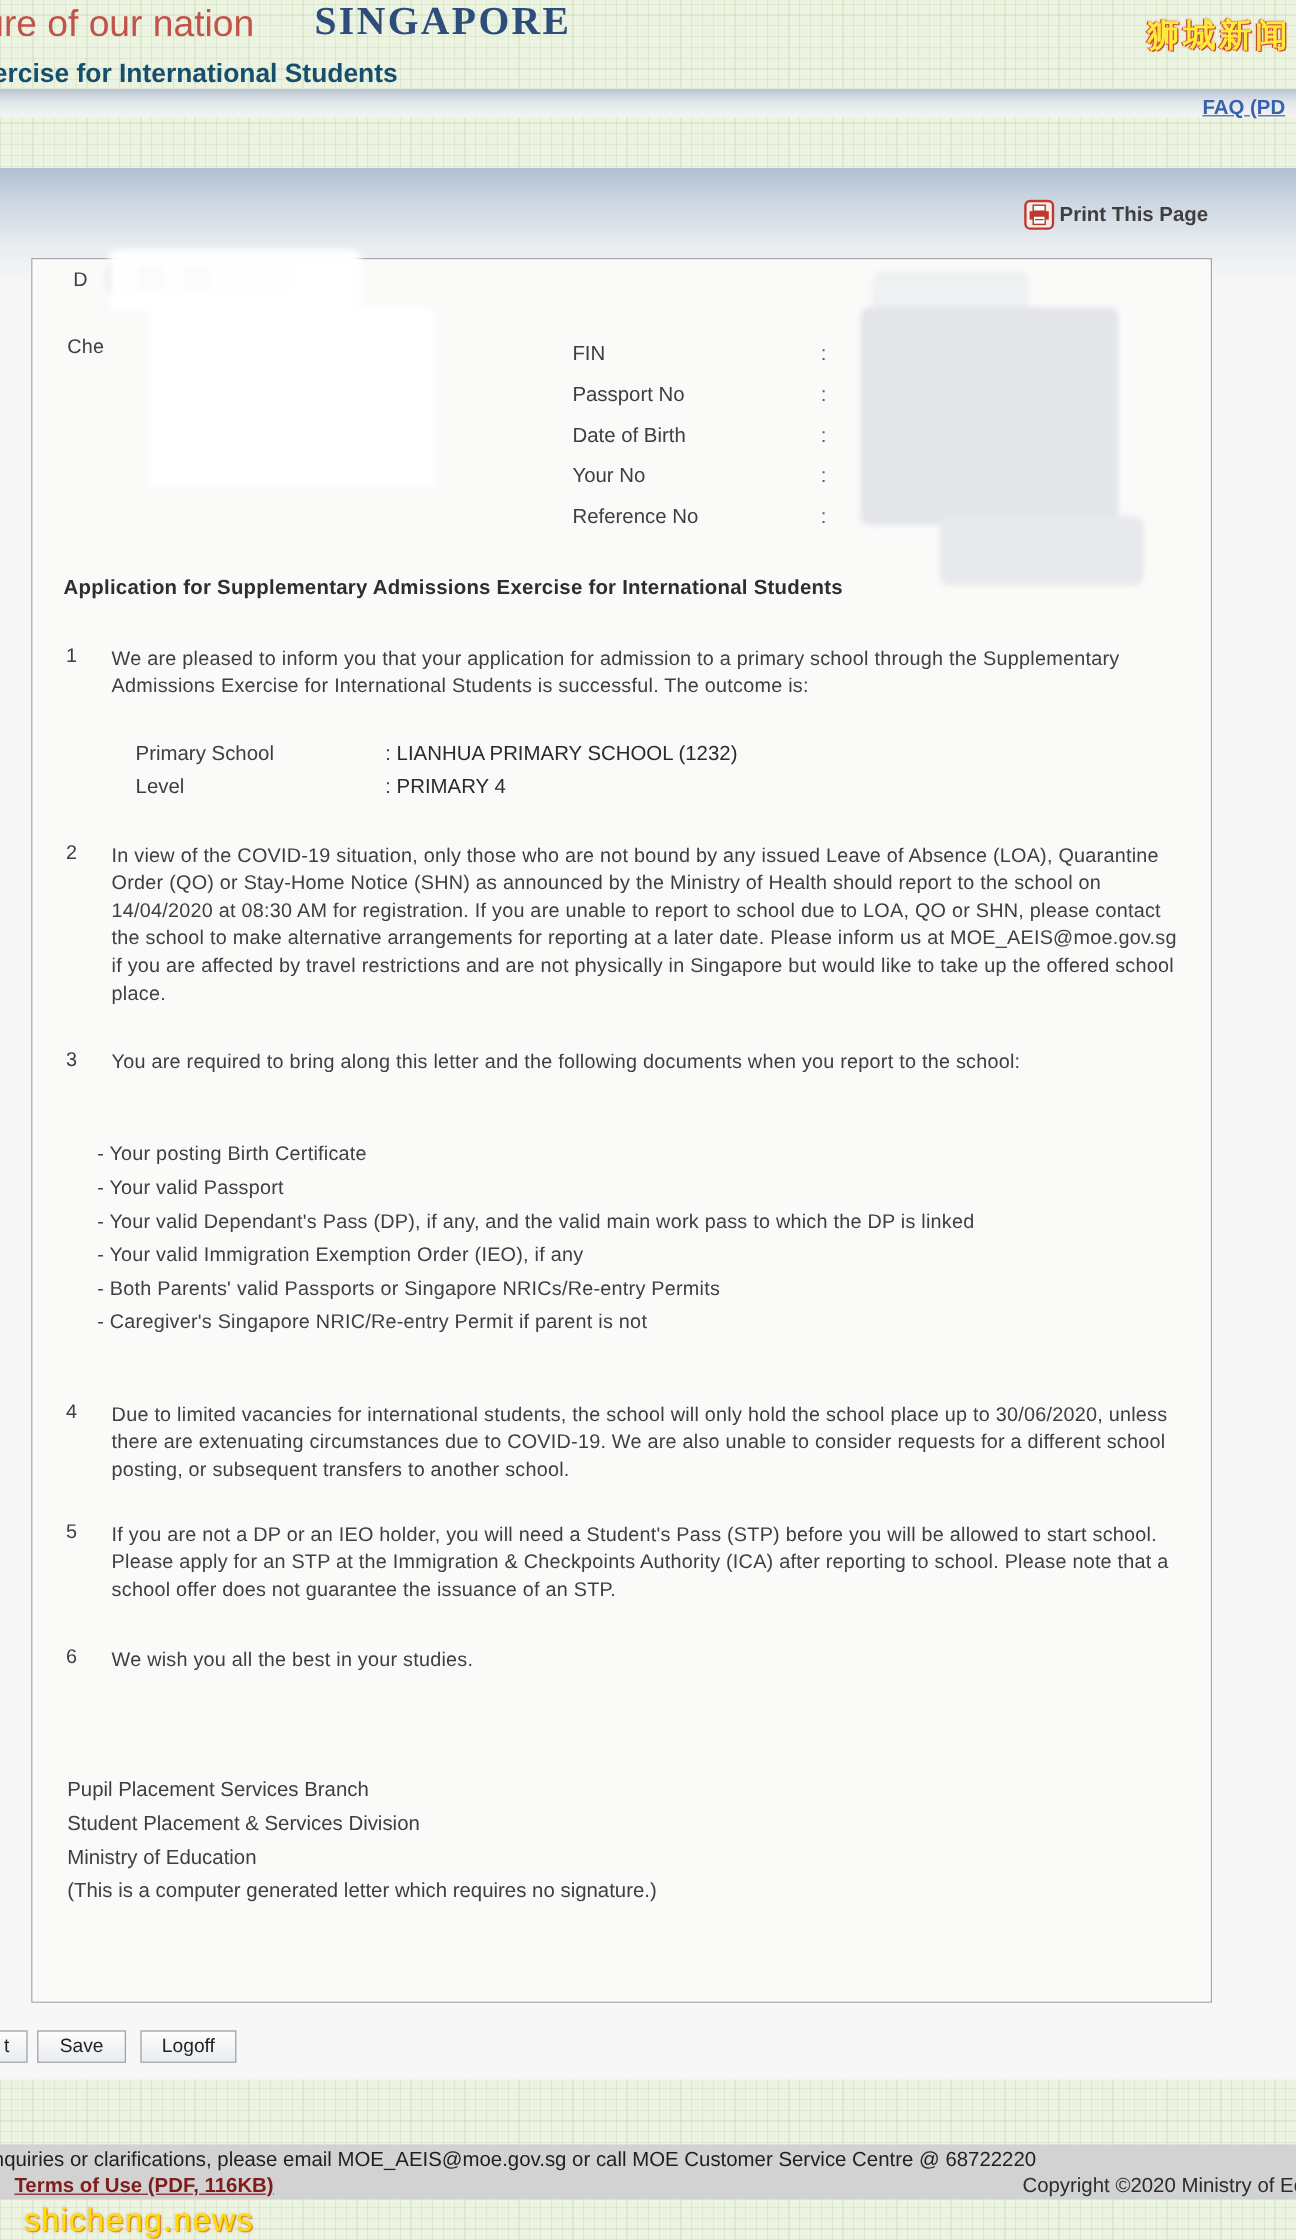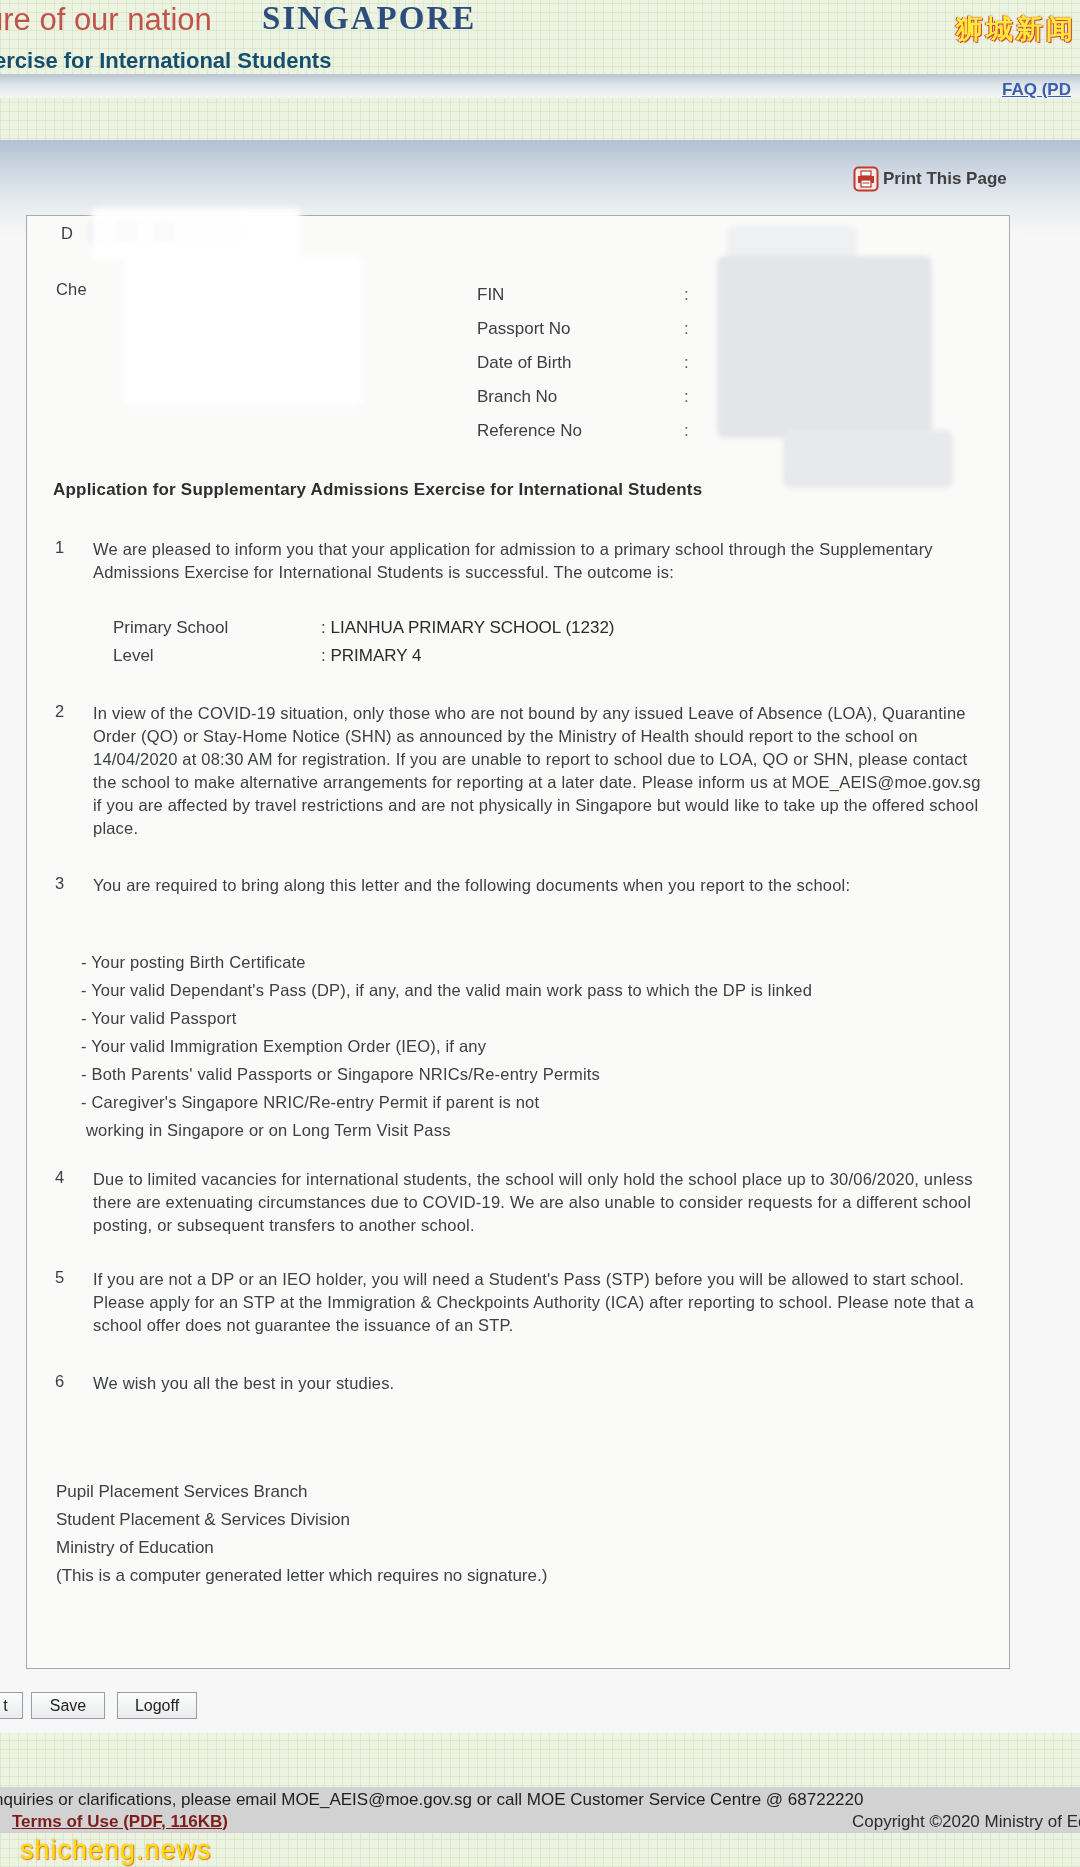--- a/index.html
+++ b/index.html
@@ -113,21 +113,21 @@
         </div>
         <div class="frow">
           <span class="flabel">Passport No</span>
           <span class="fcolon">:</span>
         </div>
         <div class="frow">
           <span class="flabel">Date of Birth</span>
           <span class="fcolon">:</span>
         </div>
         <div class="frow">
-          <span class="flabel">Branch No</span>
+          <span class="flabel">Your No</span>
           <span class="fcolon">:</span>
         </div>
         <div class="frow">
           <span class="flabel">Reference No</span>
           <span class="fcolon">:</span>
         </div>
       </div>
 
       <div class="redact r-gray" style="top:10px;left:700px;width:130px;height:38px;background:#eef0f2;"></div>
       <div class="redact r-gray" style="top:40px;left:690px;width:215px;height:182px;"></div>
@@ -154,26 +154,25 @@
         <span class="ptext">In view of the COVID-19 situation, only those who are not bound by any issued Leave of Absence (LOA), Quarantine Order (QO) or Stay-Home Notice (SHN) as announced by the Ministry of Health should report to the school on 14/04/2020 at 08:30 AM for registration. If you are unable to report to school due to LOA, QO or SHN, please contact the school to make alternative arrangements for reporting at a later date. Please inform us at MOE_AEIS@moe.gov.sg if you are affected by travel restrictions and are not physically in Singapore but would like to take up the offered school place.</span>
       </div>
 
       <div class="para" style="top:658px;">
         <span class="pnum">3</span>
         <span class="ptext">You are required to bring along this letter and the following documents when you report to the school:</span>
       </div>
 
       <div class="docs">
         <div class="dline">- Your posting Birth Certificate</div>
+        <div class="dline">- Your valid Passport</div>
         <div class="dline">- Your valid Dependant's Pass (DP), if any, and the valid main work pass to which the DP is linked</div>
-        <div class="dline">- Your valid Passport</div>
         <div class="dline">- Your valid Immigration Exemption Order (IEO), if any</div>
         <div class="dline">- Both Parents' valid Passports or Singapore NRICs/Re-entry Permits</div>
         <div class="dline">- Caregiver's Singapore NRIC/Re-entry Permit if parent is not</div>
-        <div class="dline cont">working in Singapore or on Long Term Visit Pass</div>
       </div>
 
       <div class="para" style="top:952px;">
         <span class="pnum">4</span>
         <span class="ptext">Due to limited vacancies for international students, the school will only hold the school place up to 30/06/2020, unless there are extenuating circumstances due to COVID-19. We are also unable to consider requests for a different school posting, or subsequent transfers to another school.</span>
       </div>
 
       <div class="para" style="top:1052px;">
         <span class="pnum">5</span>
         <span class="ptext">If you are not a DP or an IEO holder, you will need a Student's Pass (STP) before you will be allowed to start school. Please apply for an STP at the Immigration &amp; Checkpoints Authority (ICA) after reporting to school. Please note that a school offer does not guarantee the issuance of an STP.</span>

